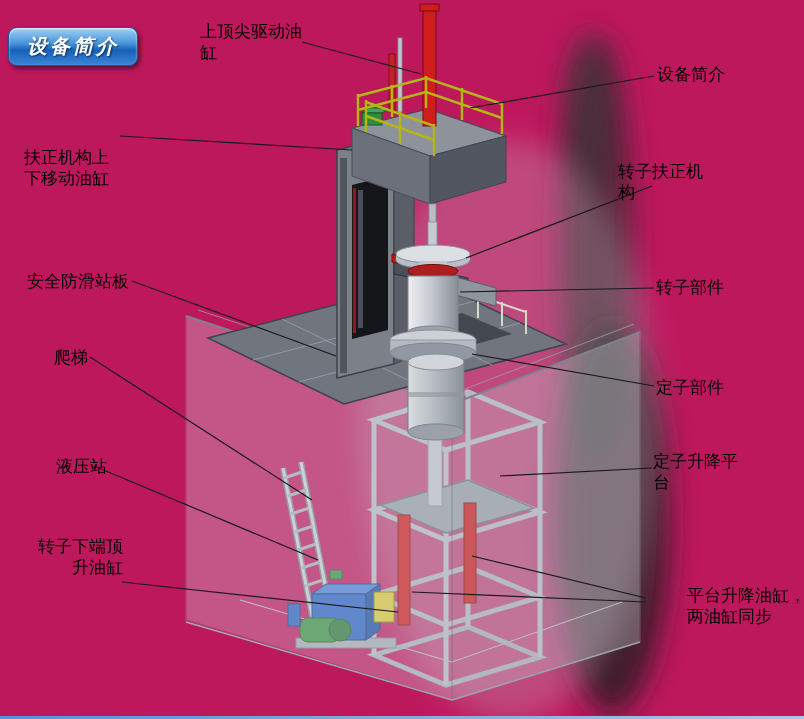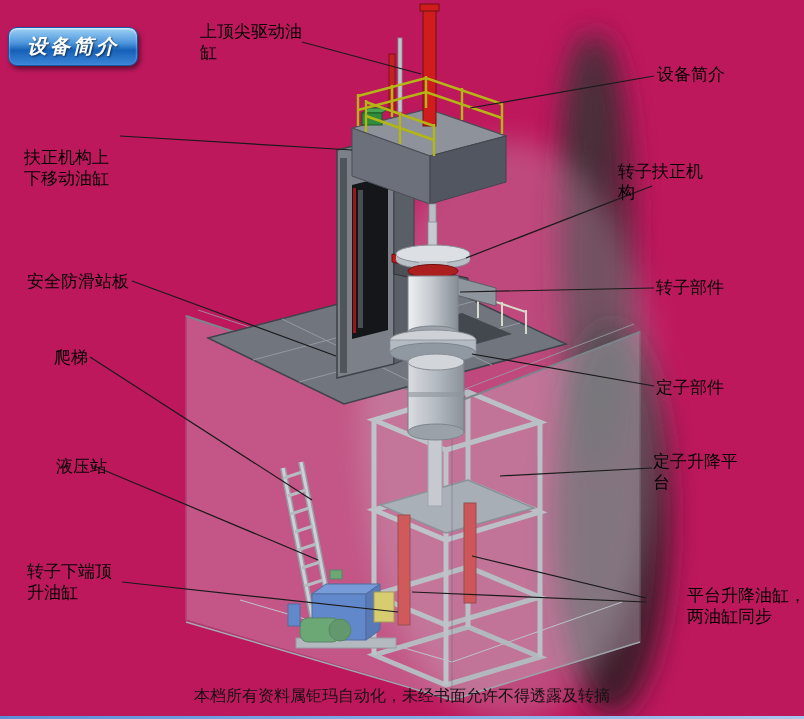--- a/index.html
+++ b/index.html
@@ -203,19 +203,18 @@
   <div class="label" style="left:200px; top:21px; width:112px;">上顶尖驱动油缸</div>
   <div class="label" style="left:657px; top:64px;">设备简介</div>
   <div class="label" style="left:24px; top:115px; width:96px;margin-top:32px;">扶正机构上下移动油缸</div>
   <div class="label" style="left:618px; top:161px; width:96px;">转子扶正机构</div>
   <div class="label" style="left:27px; top:271px;">安全防滑站板</div>
   <div class="label" style="left:656px; top:277px;">转子部件</div>
   <div class="label" style="left:54px; top:347px;">爬梯</div>
   <div class="label" style="left:656px; top:377px;">定子部件</div>
   <div class="label" style="left:56px; top:456px;">液压站</div>
   <div class="label" style="left:653px; top:451px; width:96px;">定子升降平台</div>
-  <div class="label" style="left:27px; top:561px; width:96px;">转子下端顶升油缸</div>
+  <div class="label" style="left:27px; top:536px; width:96px;text-align:right;">转子下端顶升油缸</div>
   <div class="label" style="left:677px; top:585px; width:128px;margin-left:10px;">平台升降油缸，两油缸同步</div>
 
-  <div class="footer">本档所有资料属钜玛自动化，未经书面允许不得透露及转摘</div>
   <div class="bottom-line"></div>
 
 </div>
 
 </body></html>

